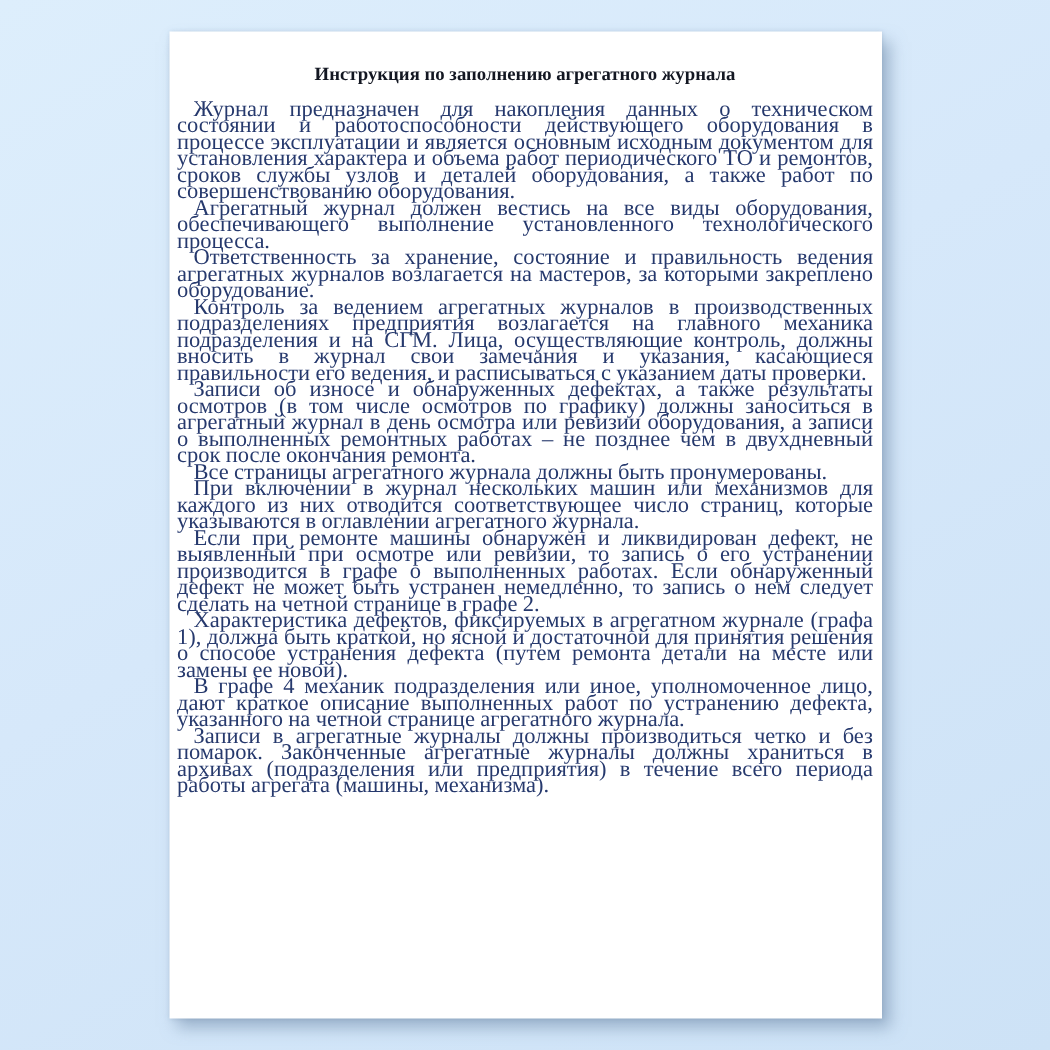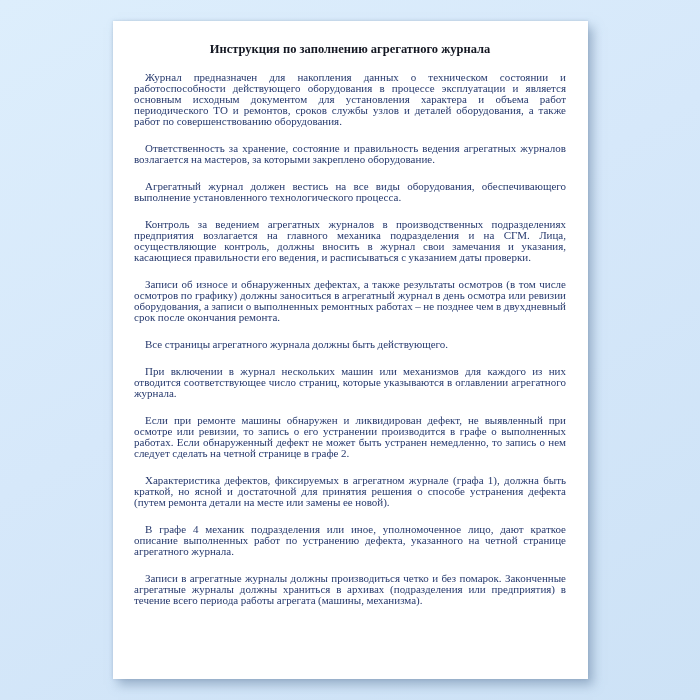--- a/index.html
+++ b/index.html
@@ -30,43 +30,43 @@
   .doc-title {
     margin: 0 0 12px 0;
     text-align: center;
     font-family: "Liberation Serif", serif;
     font-weight: bold;
     font-size: 12.5px;
     line-height: 14px;
     color: #131722;
   }
   .doc-body p {
-    margin: 16px;
+    margin: 0;
     text-align: justify;
     text-indent: 11px;
     font-family: "Liberation Serif", serif;
-    font-size: 11px;
+    font-size: 15px;
     line-height: 11px;
     color: #26396d;
     word-spacing: -0.2px;
   }
 </style>
 </head>
 <body>
 
 <div class="stage">
   <div class="page">
     <h1 class="doc-title">Инструкция по заполнению агрегатного журнала</h1>
     <div class="doc-body" id="doc-body">
         <p>Журнал предназначен для накопления данных о техническом состоянии и работоспособности действующего оборудования в процессе эксплуатации и является основным исходным документом для установления характера и объема работ периодического ТО и ремонтов, сроков службы узлов и деталей оборудования, а также работ по совершенствованию оборудования.</p>
+        <p>Агрегатный журнал должен вестись на все виды оборудования, обеспечивающего выполнение установленного технологического процесса.</p>
         <p>Ответственность за хранение, состояние и правильность ведения агрегатных журналов возлагается на мастеров, за которыми закреплено оборудование.</p>
-        <p>Агрегатный журнал должен вестись на все виды оборудования, обеспечивающего выполнение установленного технологического процесса.</p>
         <p>Контроль за ведением агрегатных журналов в производственных подразделениях предприятия возлагается на главного механика подразделения и на СГМ. Лица, осуществляющие контроль, должны вносить в журнал свои замечания и указания, касающиеся правильности его ведения, и расписываться с указанием даты проверки.</p>
         <p>Записи об износе и обнаруженных дефектах, а также результаты осмотров (в том числе осмотров по графику) должны заноситься в агрегатный журнал в день осмотра или ревизии оборудования, а записи о выполненных ремонтных работах – не позднее чем в двухдневный срок после окончания ремонта.</p>
-        <p>Все страницы агрегатного журнала должны быть действующего.</p>
+        <p>Все страницы агрегатного журнала должны быть пронумерованы.</p>
         <p>При включении в журнал нескольких машин или механизмов для каждого из них отводится соответствующее число страниц, которые указываются в оглавлении агрегатного журнала.</p>
         <p>Если при ремонте машины обнаружен и ликвидирован дефект, не выявленный при осмотре или ревизии, то запись о его устранении производится в графе о выполненных работах. Если обнаруженный дефект не может быть устранен немедленно, то запись о нем следует сделать на четной странице в графе 2.</p>
         <p>Характеристика дефектов, фиксируемых в агрегатном журнале (графа 1), должна быть краткой, но ясной и достаточной для принятия решения о способе устранения дефекта (путем ремонта детали на месте или замены ее новой).</p>
         <p>В графе 4 механик подразделения или иное, уполномоченное лицо, дают краткое описание выполненных работ по устранению дефекта, указанного на четной странице агрегатного журнала.</p>
         <p>Записи в агрегатные журналы должны производиться четко и без помарок. Законченные агрегатные журналы должны храниться в архивах (подразделения или предприятия) в течение всего периода работы агрегата (машины, механизма).</p>
       </div>
   </div>
 </div>
 
 </body></html>

